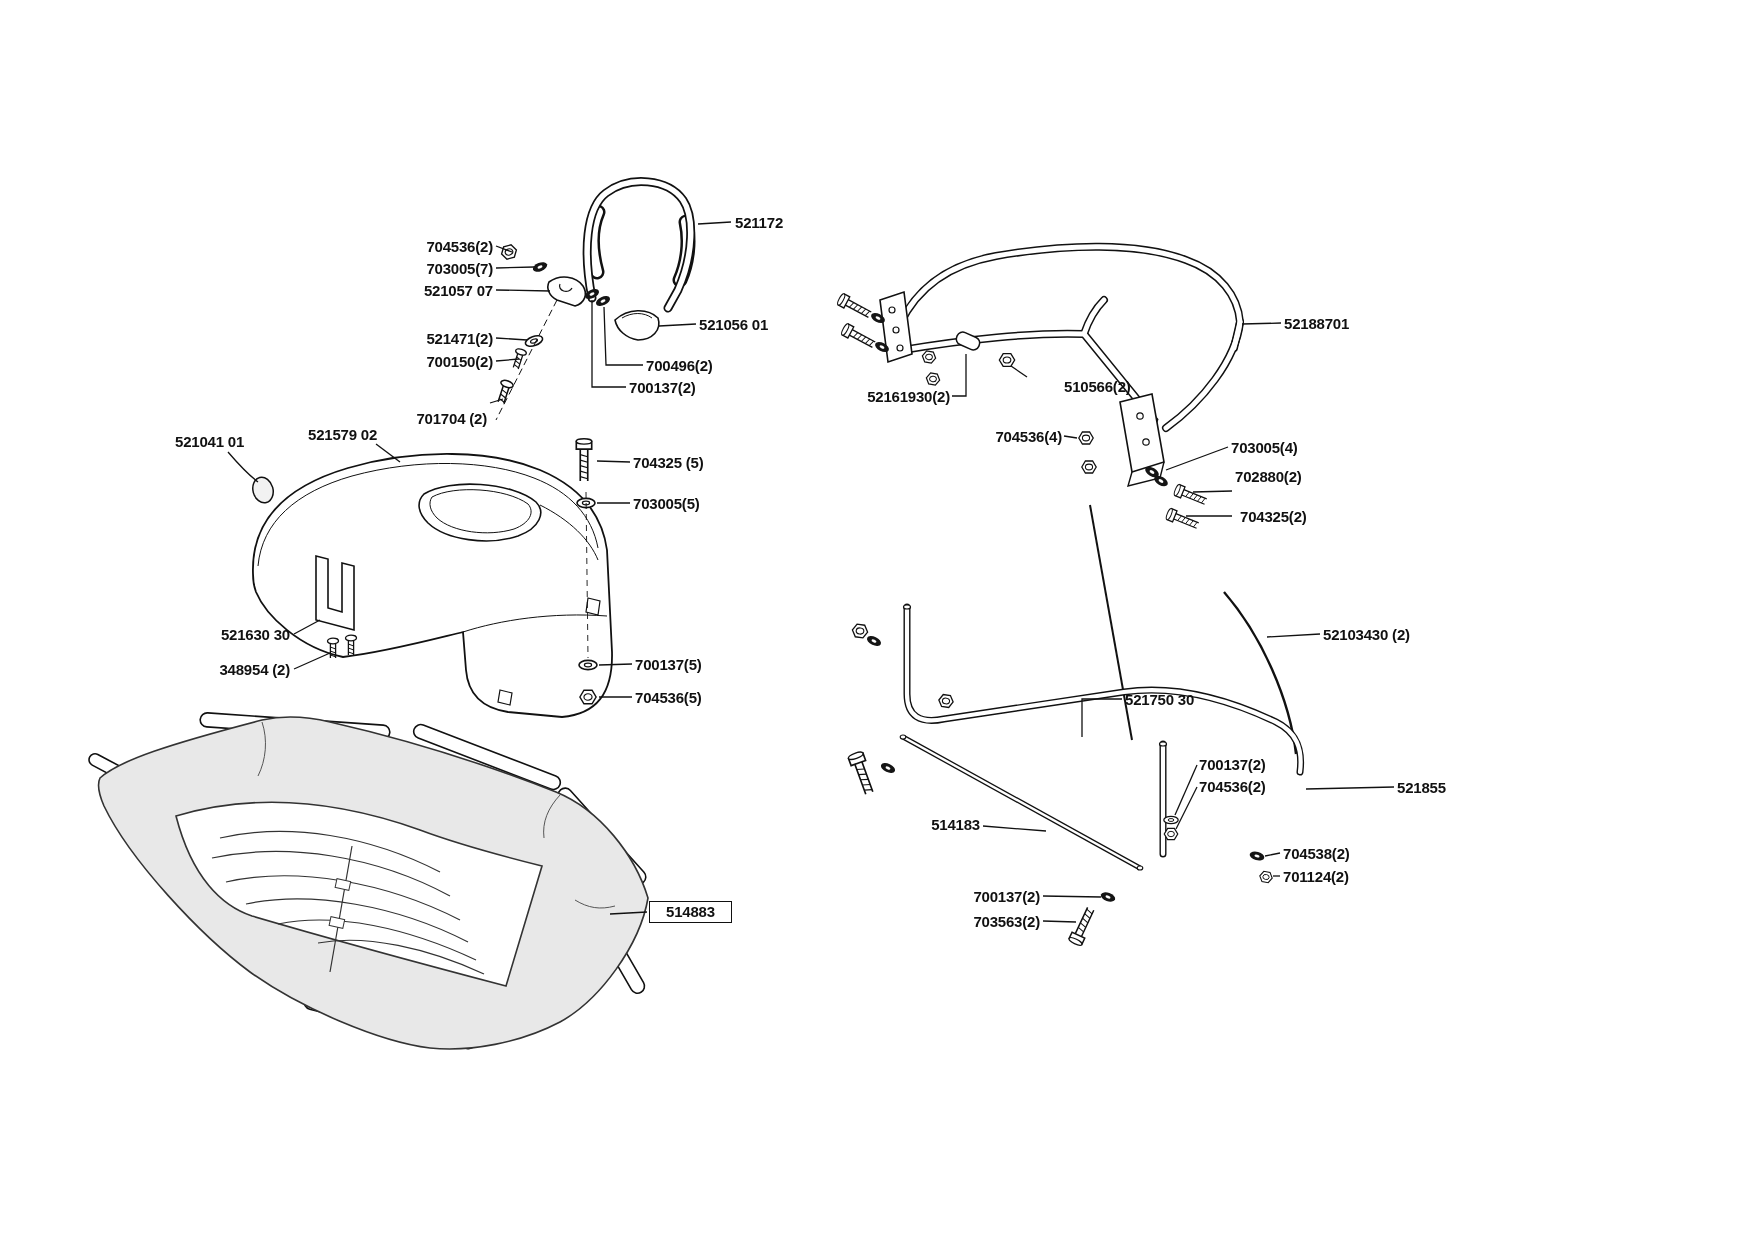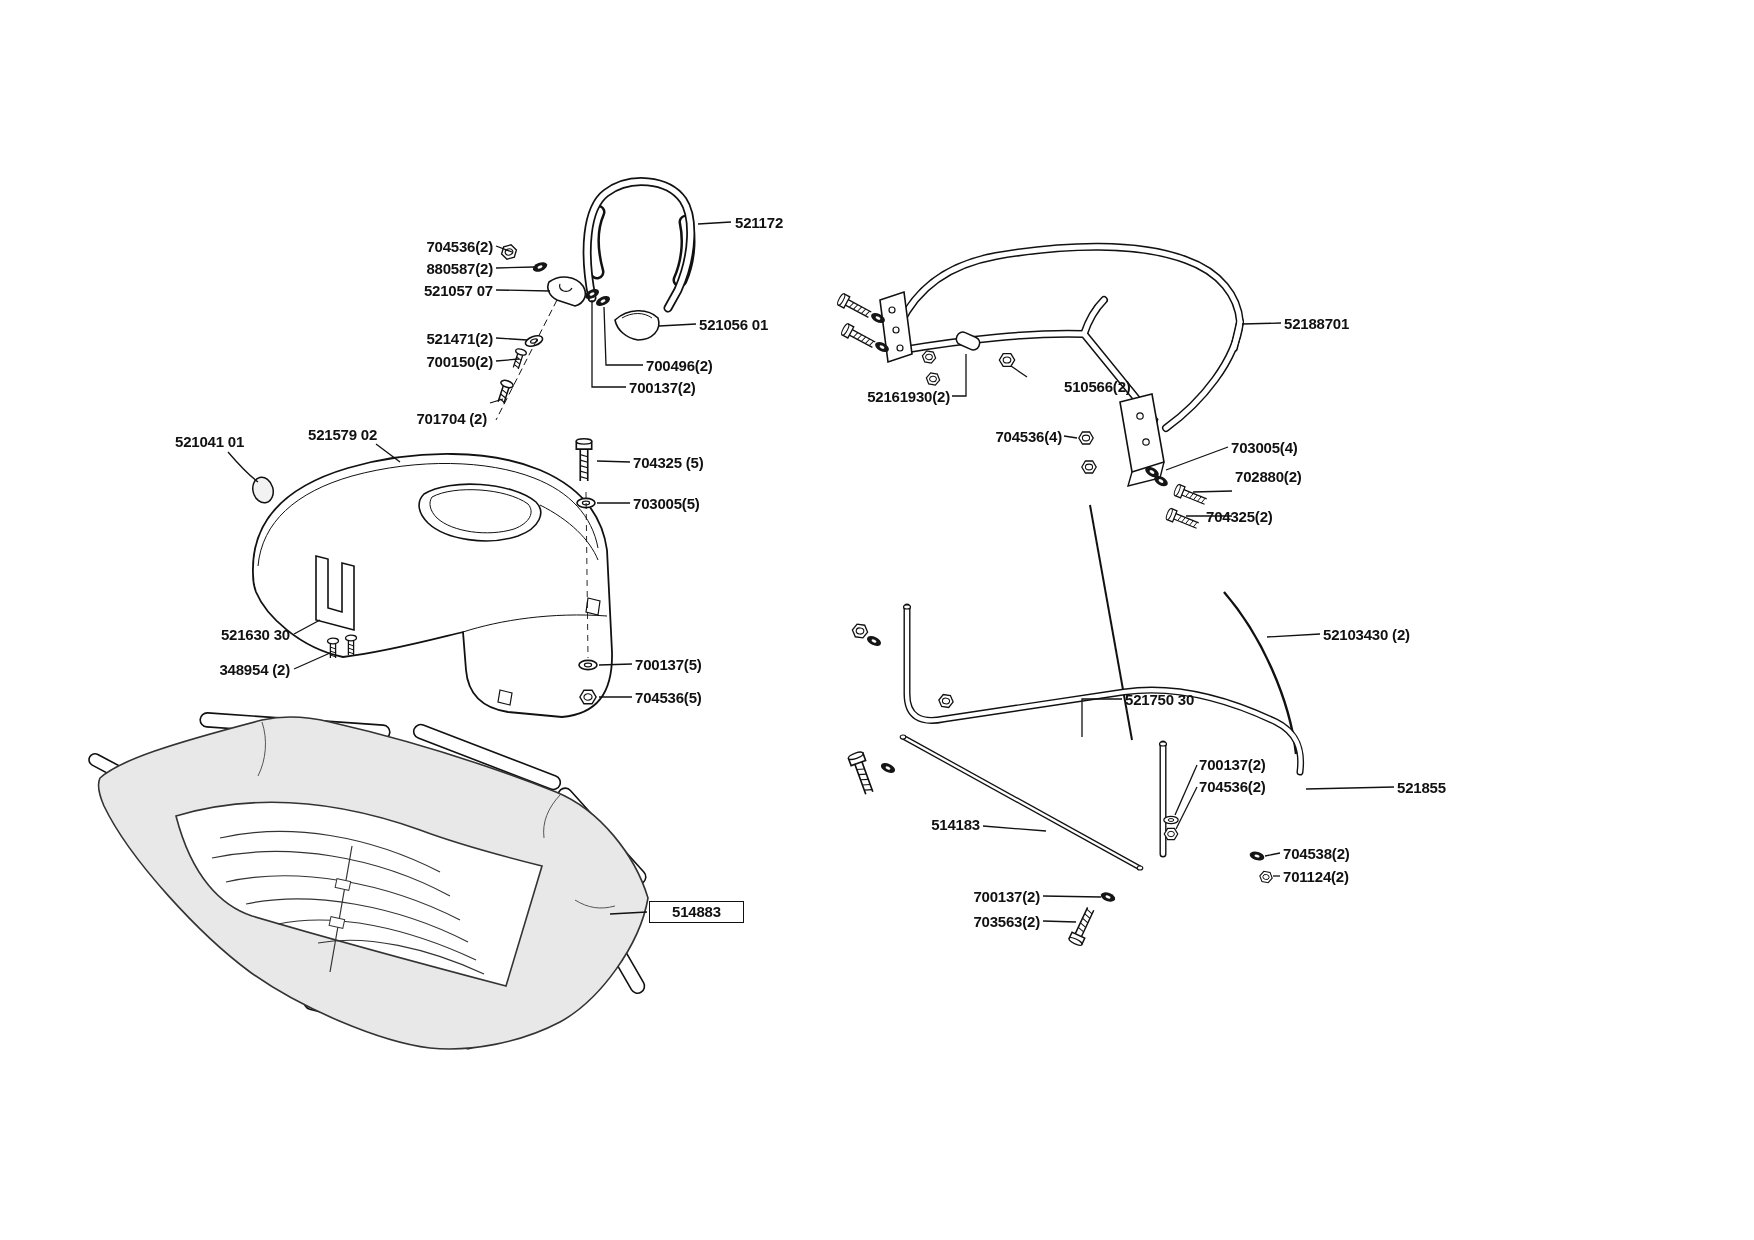--- a/index.html
+++ b/index.html
@@ -6,21 +6,21 @@
   .stage {
     position:relative; width:1754px; height:1240px; background:#fff;
     font-family:"Liberation Sans", sans-serif; overflow:hidden;
   }
   svg.canvas { position:absolute; left:0; top:0; }
   .label {
     position:absolute; font-size:15px; font-weight:bold; color:#111;
     white-space:nowrap; letter-spacing:-0.2px; line-height:18px;
   }
   .label.ra { text-align:right; }
-  .label.boxed { border:1.6px solid #111; padding:1px 22px; background:#fff; }
+  .label.boxed { border:1.6px solid #111; padding:1px 16px; background:#fff; }
 </style>
 </head>
 <body>
 
 <div class="stage">
 
 <svg class="canvas" width="1754" height="1240" viewBox="0 0 1754 1240" xmlns="http://www.w3.org/2000/svg">
   <defs>
     <g id="nut">
       <polygon points="-9,0 -4.5,-7.5 4.5,-7.5 9,0 4.5,7.5 -4.5,7.5" fill="#fff" stroke="#111" stroke-width="1.6"></polygon>
@@ -240,21 +240,21 @@
     <line x1="983" y1="826" x2="1046" y2="831"></line>
     <line x1="1280" y1="853" x2="1265" y2="856"></line>
     <line x1="1280" y1="876" x2="1273" y2="876"></line>
     <line x1="1043" y1="896" x2="1101" y2="897"></line>
     <line x1="1043" y1="921" x2="1076" y2="922"></line>
   </g>
 </svg>
 
 <div class="label" style="left:735px;top:214px">521172</div>
 <div class="label ra" style="left:368px;top:238px;width:125px">704536(2)</div>
-<div class="label ra" style="left:368px;top:260px;width:125px">880587(2)</div>
+<div class="label ra" style="left:368px;top:260px;width:125px">703005(7)</div>
 <div class="label ra" style="left:368px;top:282px;width:125px">521057 07</div>
 <div class="label ra" style="left:368px;top:330px;width:125px">521471(2)</div>
 <div class="label ra" style="left:368px;top:353px;width:125px">700150(2)</div>
 <div class="label ra" style="left:362px;top:410px;width:125px">701704 (2)</div>
 <div class="label" style="left:699px;top:316px">521056 01</div>
 <div class="label" style="left:646px;top:357px">700496(2)</div>
 <div class="label" style="left:629px;top:379px">700137(2)</div>
 
 <div class="label" style="left:175px;top:433px">521041 01</div>
 <div class="label" style="left:308px;top:426px">521579 02</div>
@@ -266,21 +266,21 @@
 <div class="label" style="left:635px;top:689px">704536(5)</div>
 
 <div class="label boxed" style="left:649px;top:901px">514883</div>
 
 <div class="label" style="left:1284px;top:315px">52188701</div>
 <div class="label ra" style="left:852px;top:388px;width:98px">52161930(2)</div>
 <div class="label" style="left:1064px;top:378px">510566(2)</div>
 <div class="label ra" style="left:962px;top:428px;width:100px">704536(4)</div>
 <div class="label" style="left:1231px;top:439px">703005(4)</div>
 <div class="label" style="left:1235px;top:468px">702880(2)</div>
-<div class="label" style="left:1206px;top:508px">704325(2)</div>
+<div class="label" style="left:1240px;top:508px">704325(2)</div>
 
 <div class="label" style="left:1323px;top:626px">52103430 (2)</div>
 <div class="label" style="left:1125px;top:691px">521750 30</div>
 <div class="label" style="left:1199px;top:756px">700137(2)</div>
 <div class="label" style="left:1199px;top:778px">704536(2)</div>
 <div class="label" style="left:1397px;top:779px">521855</div>
 <div class="label ra" style="left:880px;top:816px;width:100px">514183</div>
 <div class="label" style="left:1283px;top:845px">704538(2)</div>
 <div class="label" style="left:1283px;top:868px">701124(2)</div>
 <div class="label ra" style="left:940px;top:888px;width:100px">700137(2)</div>

